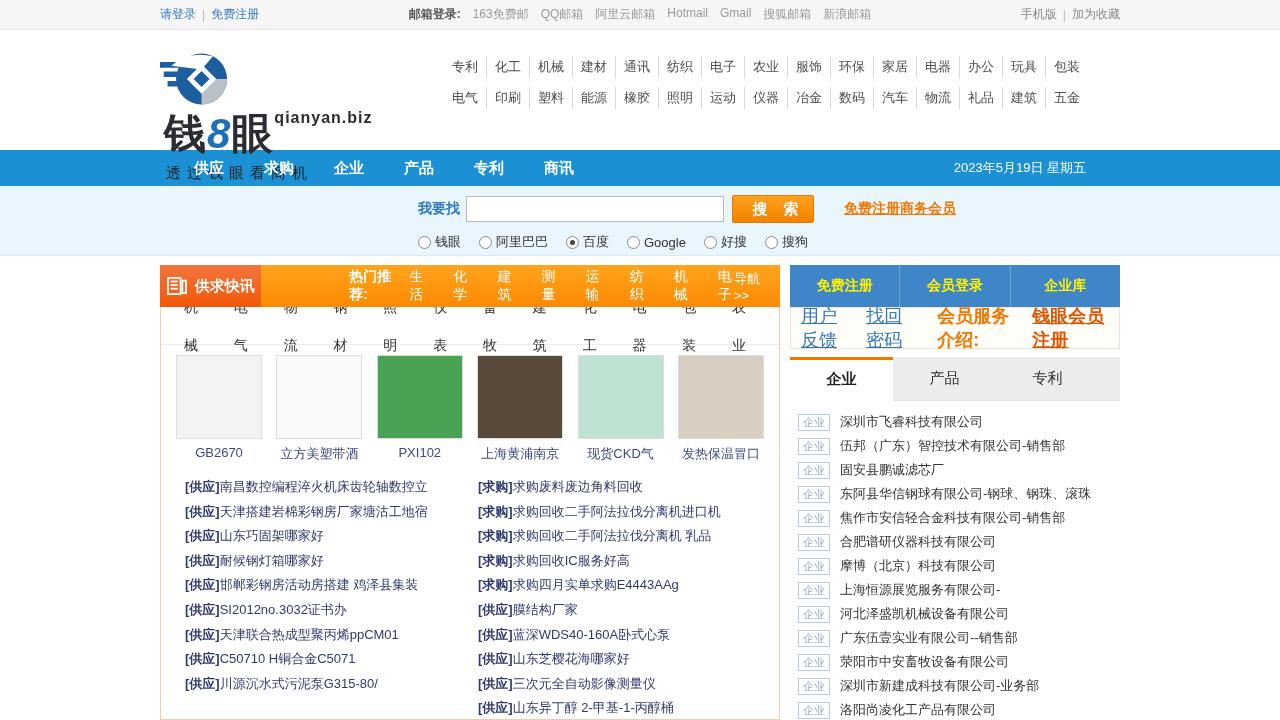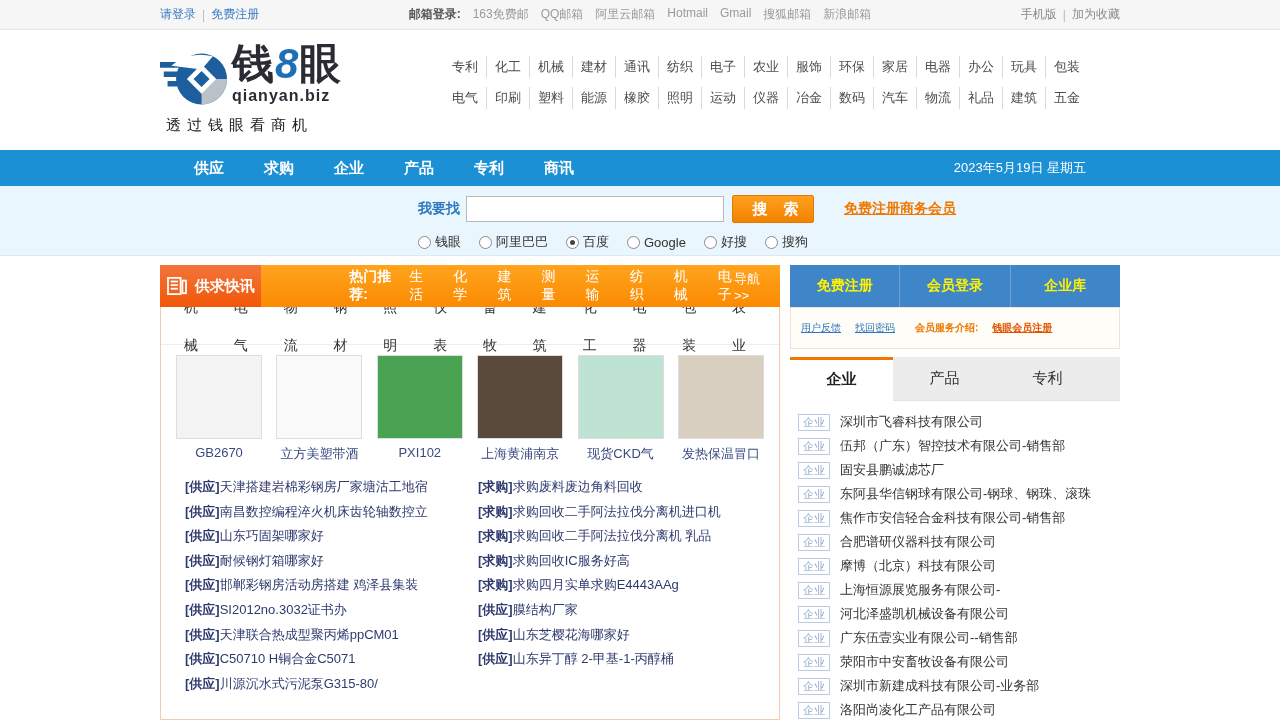--- a/index.html
+++ b/index.html
@@ -22,21 +22,21 @@
   .topbar .mail .mail-label { color:#555; font-weight:bold; }
   .topbar .mail a { color:#9a9a9a; }
   .topbar .right { display:flex; align-items:center; color:#8a8a8a; }
   .topbar .right a { color:#8a8a8a; }
 
   
   .header { height:120px; background:#fff; }
   .header .container { display:flex; height:100%; padding-top:10px; }
   .logo { width:238px; display:flex; flex-wrap:wrap; align-content:flex-start; cursor:pointer; }
   .logo-icon { width:68px; height:62px; margin-top:8px; }
-  .logo-textcol { margin-left:4px; display:flex; flex-direction:column; }
+  .logo-textcol { margin-left:4px; display:flex; flex-direction:row; }
   .logo-big { font-size:42px; font-weight:bold; color:#2b2b33; line-height:48px; letter-spacing:1px; }
   .logo-big .eight { color:#1d6fb8; font-style:italic; }
   .logo-domain { font-size:16px; font-weight:bold; color:#2b2b33; letter-spacing:1px; line-height:16px; }
   .logo-tagline { width:100%; font-size:15px; color:#222; letter-spacing:6px; margin-top:6px; padding-left:6px; }
   .cats { margin-left:46px; padding-top:16px; }
   .cats-row { display:flex; margin-bottom:9px; }
   .cats-row li { font-size:13px; line-height:22px; padding:0 8px; border-right:1px solid #d9d9d9; }
   .cats-row li:last-child { border-right:none; }
   .cats-row li a { color:#4d4d4d; }
 
@@ -86,21 +86,21 @@
   .qn-lists ul { width:293px; }
   .qn-lists ul:last-child { flex:1; }
   .qn-lists li { height:24.6px; line-height:24.6px; font-size:13px; white-space:nowrap; overflow:hidden; }
   .qn-lists li a { color:#2f3a6e; }
   .qn-lists li b { color:#2f3a6e; }
 
   
   .sb-memberbar { height:42px; background:#3e86c7; display:flex; }
   .sb-memberbar a { flex:1; display:flex; align-items:center; justify-content:center; color:#fff100; font-size:14px; font-weight:bold; }
   .sb-memberbar a + a { border-left:1px solid #6da3d6;font-family:Liberation Serif, serif; }
-  .sb-service { height:42px; border:1px solid #f0e3d3; background:#fffdf8; display:flex; align-items:center; padding:0 10px; gap:14px; font-size:10px; }
+  .sb-service { height:42px; border:1px solid #f0e3d3; background:#fffdf8; display:flex; align-items:center; padding:0 10px; gap:14px; font-size:18px; }
   .sb-service a.blu { color:#3077bb; text-decoration:underline; }
   .sb-service .svc-label { color:#f07800; font-weight:bold; margin-left:6px; }
   .sb-service a.org { color:#e25400; font-weight:bold; text-decoration:underline; }
   .sb-tabs { display:flex; height:44px; margin-top:8px; background:#ececec; border-bottom:1px solid #e2e2e2; }
   .sb-tabs li { width:103px; }
   .sb-tabs li a { display:block; height:44px; line-height:42px; text-align:center; font-size:15px; color:#333; }
   .sb-tabs li.active a { background:#fff; border-top:3px solid #f07800; font-weight:bold; color:#222; line-height:38px; }
   .sb-companies { padding-top:9px; }
   .sb-companies li { height:24px; display:flex; align-items:center; padding-left:8px; white-space:nowrap; overflow:hidden; }
   .badge { font-size:11px; color:#8fa8cd; border:1px solid #b8cbe2; line-height:15px; padding:0 4px; margin-right:10px; flex:none; }
@@ -367,39 +367,41 @@
 
             <div class="product">
               <div class="thumb" style="background: rgb(217, 207, 192);"></div>
               <a class="pname">发热保温冒口</a>
             </div>
           </div>
 
         <div class="qn-lists">
           <ul>
 
-          <li><a><b>[供应]</b><span>天津搭建岩棉彩钢房厂家塘沽工地宿</span></a></li>
-              <li><a><b>[供应]</b><span>南昌数控编程淬火机床齿轮轴数控立</span></a></li>
+          <li><a><b>[供应]</b><span>南昌数控编程淬火机床齿轮轴数控立</span></a></li>
+              <li><a><b>[供应]</b><span>天津搭建岩棉彩钢房厂家塘沽工地宿</span></a></li>
               <li><a><b>[供应]</b><span>山东巧固架哪家好</span></a></li>
               <li><a><b>[供应]</b><span>耐候钢灯箱哪家好</span></a></li>
               <li><a><b>[供应]</b><span>邯郸彩钢房活动房搭建 鸡泽县集装</span></a></li>
               <li><a><b>[供应]</b><span>SI2012no.3032证书办</span></a></li>
               <li><a><b>[供应]</b><span>天津联合热成型聚丙烯ppCM01</span></a></li>
               <li><a><b>[供应]</b><span>C50710 H铜合金C5071</span></a></li>
               <li><a><b>[供应]</b><span>川源沉水式污泥泵G315-80/</span></a></li>
             </ul>
           <ul>
 
           <li><a><b>[求购]</b><span>求购废料废边角料回收</span></a></li>
               <li><a><b>[求购]</b><span>求购回收二手阿法拉伐分离机进口机</span></a></li>
               <li><a><b>[求购]</b><span>求购回收二手阿法拉伐分离机 乳品</span></a></li>
               <li><a><b>[求购]</b><span>求购回收IC服务好高</span></a></li>
               <li><a><b>[求购]</b><span>求购四月实单求购E4443AAg</span></a></li>
               <li><a><b>[供应]</b><span>膜结构厂家</span></a></li>
+              <li><a><b>[供应]</b><span>蓝深WDS40-160A卧式心泵</span></a></li>
               <li><a><b>[供应]</b><span>山东芝樱花海哪家好</span></a></li>
+              <li><a><b>[供应]</b><span>三次元全自动影像测量仪</span></a></li>
               <li><a><b>[供应]</b><span>山东异丁醇 2-甲基-1-丙醇桶</span></a></li>
             </ul>
         </div>
       </div>
     </div>
 
     <div class="col-right">
       <div class="sb-memberbar">
 
       <a>免费注册</a>

